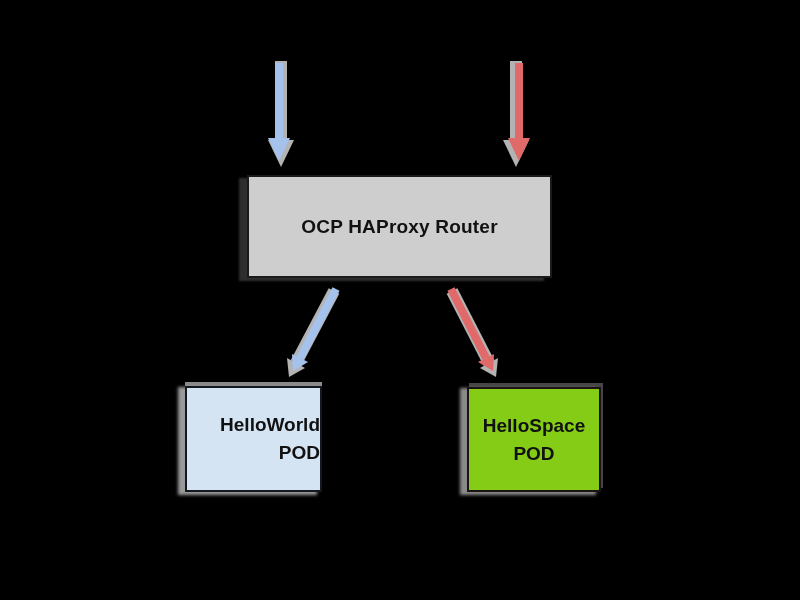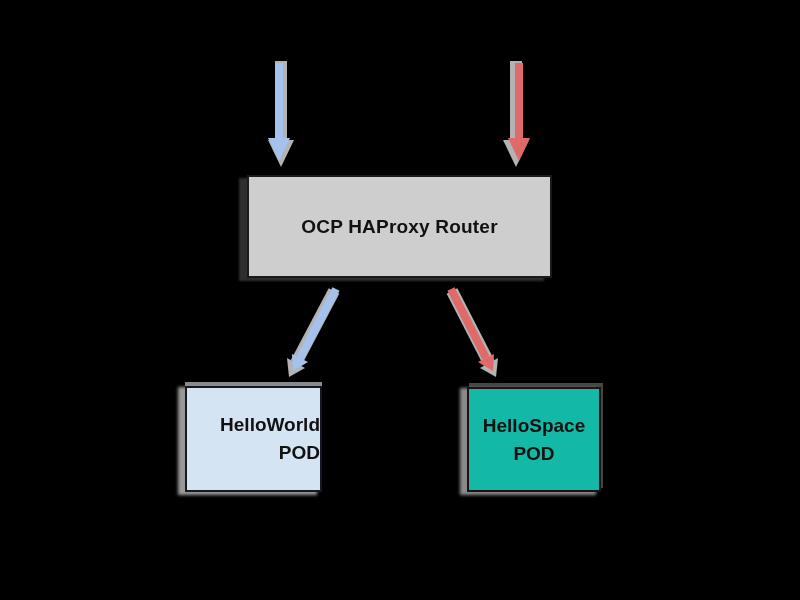--- a/index.html
+++ b/index.html
@@ -113,18 +113,18 @@
       <line x1="23" y1="11" x2="58" y2="80" stroke-width="8" stroke="#e0696a"></line>
       <polygon points="66,76 50,84 65,93" fill="#e0696a"></polygon>
     </g>
   </svg>
 
   <div class="box pod pod-helloworld" style="background-color: rgb(213, 228, 243);">
     <span>HelloWorld</span>
     <span>POD</span>
   </div>
 
-  <div class="box pod pod-hellospace" style="background-color: #14b8a6;">
+  <div class="box pod pod-hellospace" style="background-color: #84cc16;">
     <span>HelloSpace</span>
     <span>POD</span>
   </div>
 
 </div>
 
 </body></html>

